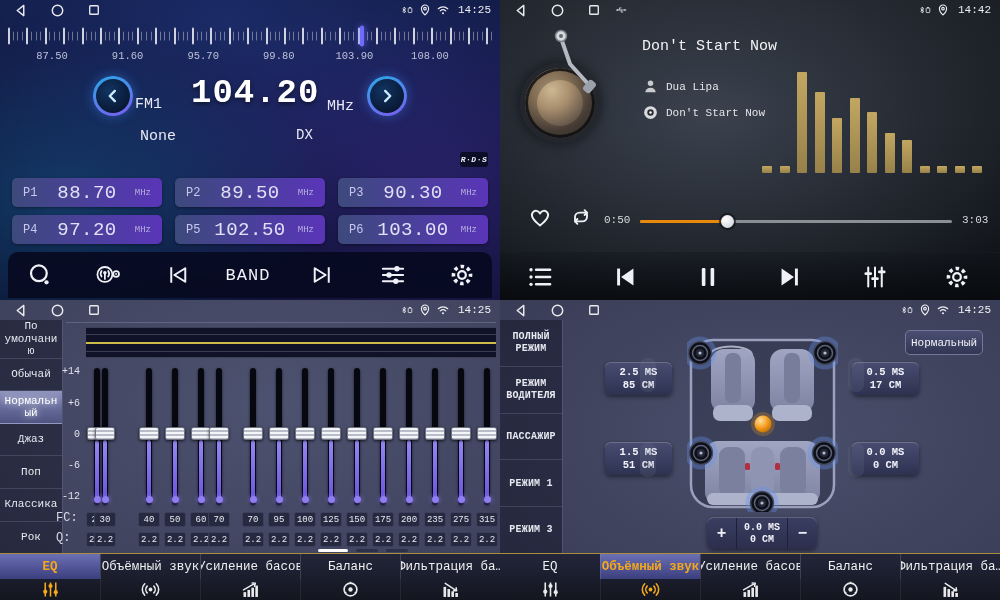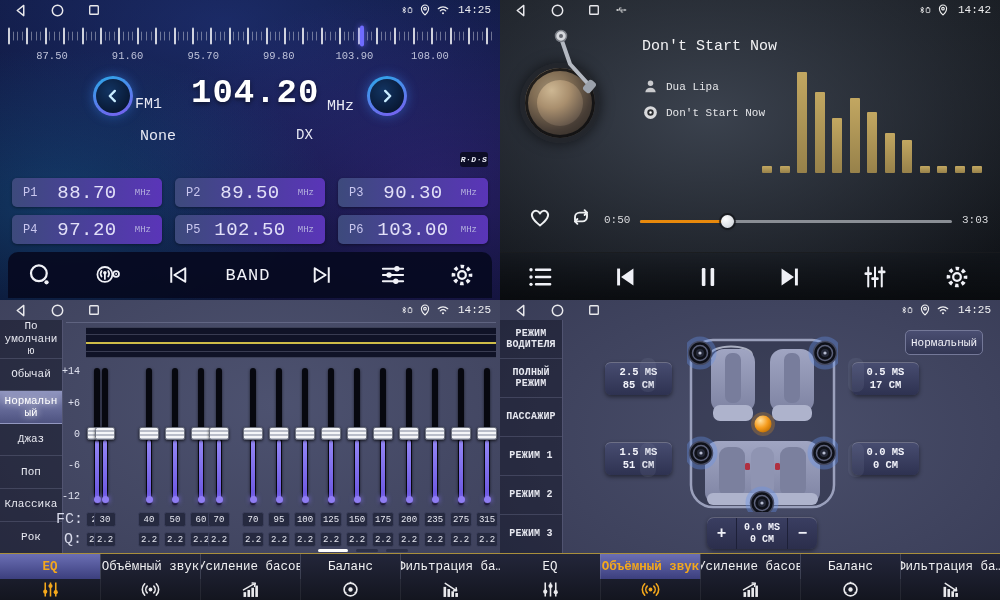--- a/index.html
+++ b/index.html
@@ -106,21 +106,21 @@
   .eq-fill{position:absolute;left:11px;top:72px;width:4px;height:59px;border-radius:2px;
     background:linear-gradient(180deg,#9487f5,#6a55e0);}
   .eq-tip{position:absolute;left:9.5px;top:128px;width:7px;height:7px;border-radius:50%;background:#8f7df2;
     box-shadow:0 0 5px rgba(140,120,255,.9);}
   .eq-thumb{position:absolute;left:3px;top:59px;width:20px;height:13px;border-radius:2.5px;cursor:grab;
     background:repeating-linear-gradient(180deg,#f4f5f8 0 2.5px,#b9bdc9 2.5px 4px);
     border:1px solid #6f7380;box-sizing:border-box;box-shadow:0 1px 3px rgba(0,0,0,.7);}
   .val-box{position:absolute;width:22px;height:15px;left:2px;border-radius:2.5px;background:#262a40;
     border:1px solid #3c405c;box-sizing:border-box;display:flex;align-items:center;justify-content:center;
     font-size:9px;color:#e8e9f2;}
-  .fcq-label{position:absolute;left:56px;width:26px;text-align:right;font-size:15px;color:#d8daea;}
+  .fcq-label{position:absolute;left:56px;width:26px;text-align:left;font-size:12px;color:#d8daea;}
   .pager{position:absolute;left:318px;top:249px;display:flex;gap:8px;align-items:center;}
   .pager .dash{height:3px;border-radius:2px;}
   .pager .dash.on{width:30px;background:#fff;}
   .pager .dash.off{width:22px;background:#2c3048;}
 
   
   .badge{position:absolute;left:405px;top:30px;width:78px;height:25px;border-radius:5px;
     background:linear-gradient(180deg,#4a4e72,#333754);border:1px solid #747898;box-sizing:border-box;
     display:flex;align-items:center;justify-content:center;font-size:11px;color:#f2f2f8;cursor:pointer;}
   .delay-btn{position:absolute;width:67px;height:32px;border-radius:6px;cursor:pointer;
@@ -890,25 +890,24 @@
                 <path d="M1.5,4 a8,8 0 0 1 11,0"></path>
                 <path d="M3.8,6.5 a4.7,4.7 0 0 1 6.4,0"></path>
                 <circle cx="7" cy="9.3" r="1.2" fill="currentColor" stroke="none"></circle>
               </svg>
             </span>
           </span>
       </div>
     </div>
 
     <div class="side-list" id="pos-side">
+        <div class="side-item mode">ПОЛНЫЙ РЕЖИМ</div>
         <div class="side-item mode">РЕЖИМ ВОДИТЕЛЯ</div>
-        <div class="side-item mode">ПОЛНЫЙ РЕЖИМ</div>
         <div class="side-item mode">ПАССАЖИР</div>
         <div class="side-item mode">РЕЖИМ 1</div>
-        <div class="side-item mode">РЕЖИМ 2</div>
         <div class="side-item mode">РЕЖИМ 3</div>
       </div>
 
     <div class="badge">Нормальный</div>
 
     <div class="delay-btn" style="left:105px;top:62px">
       <span>2.5 MS</span>
       <span>85 CM</span>
     </div>
     <div class="delay-btn" style="left:352px;top:62px">

